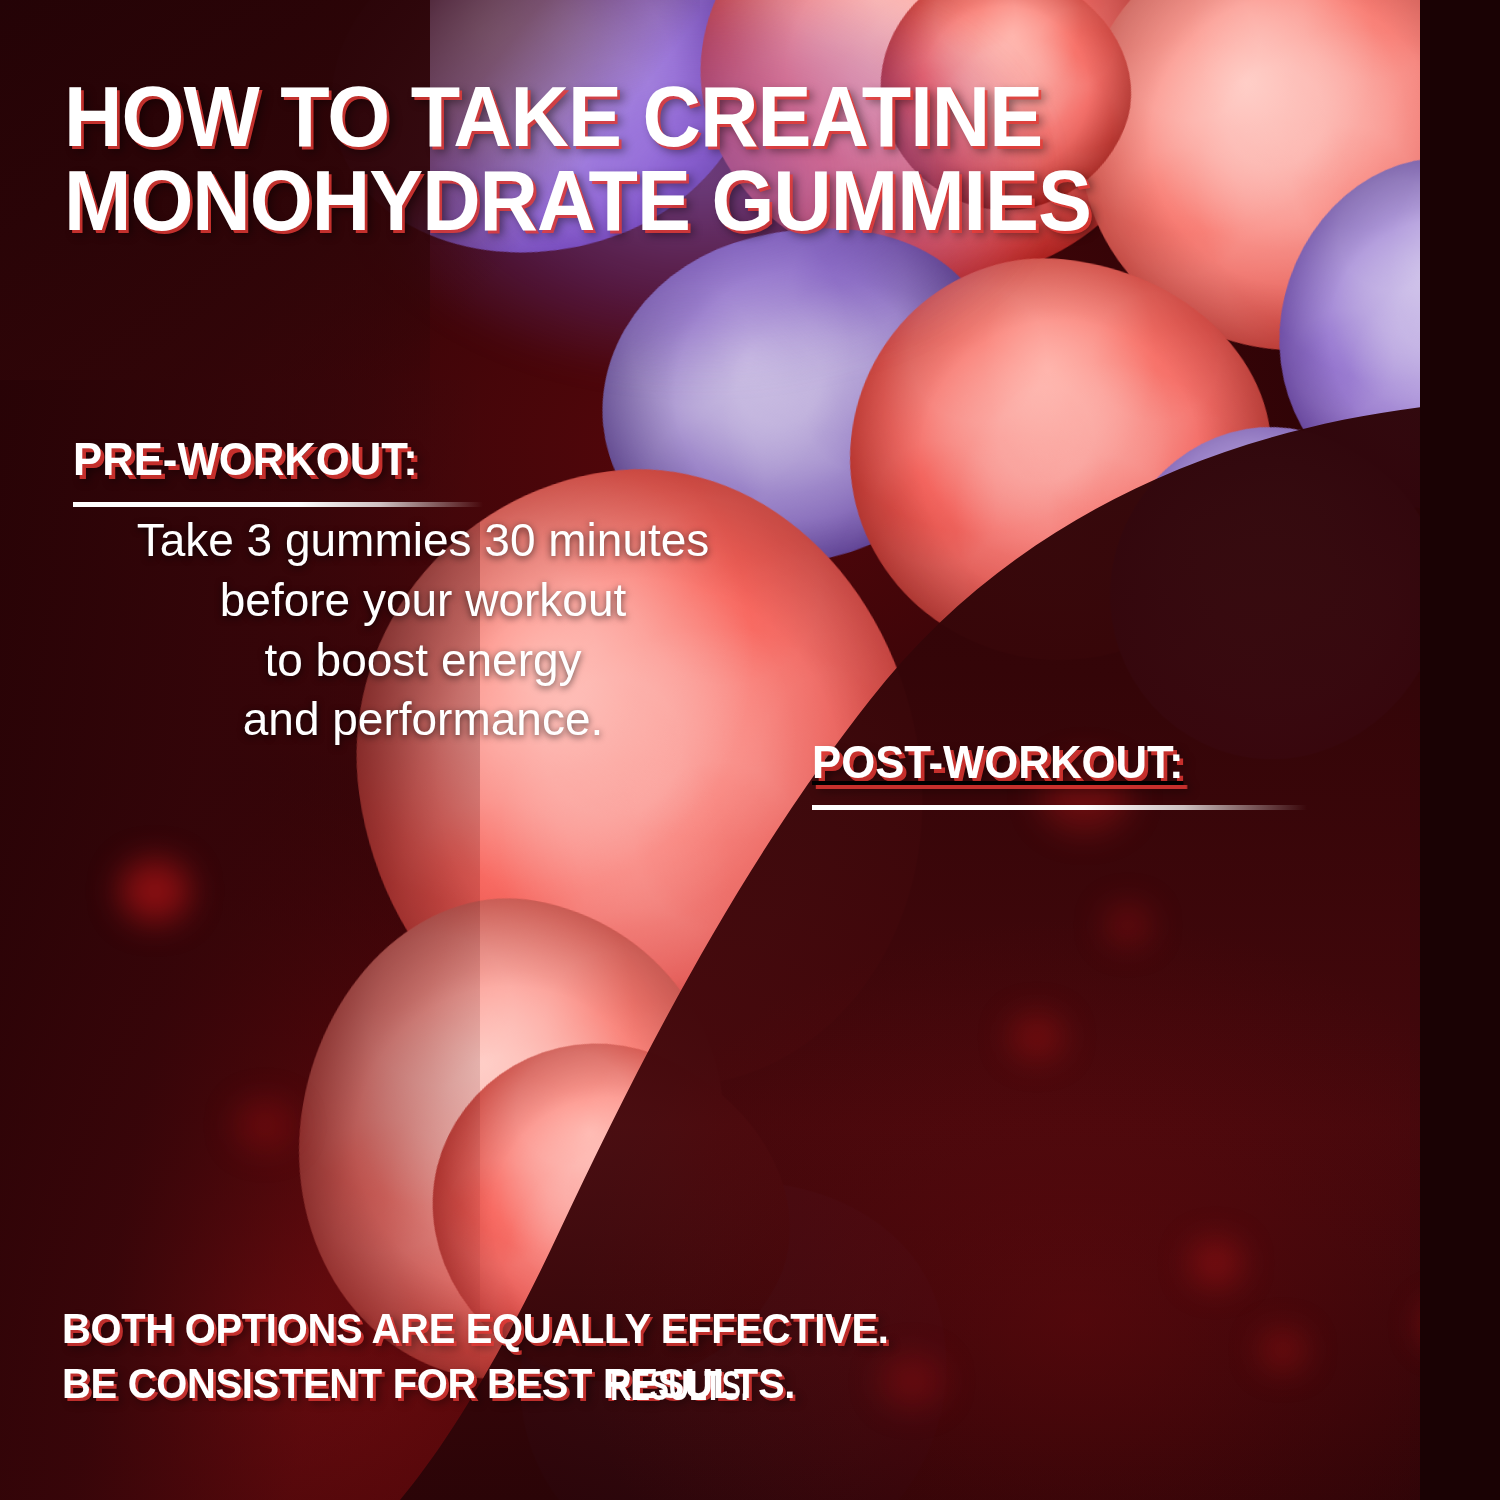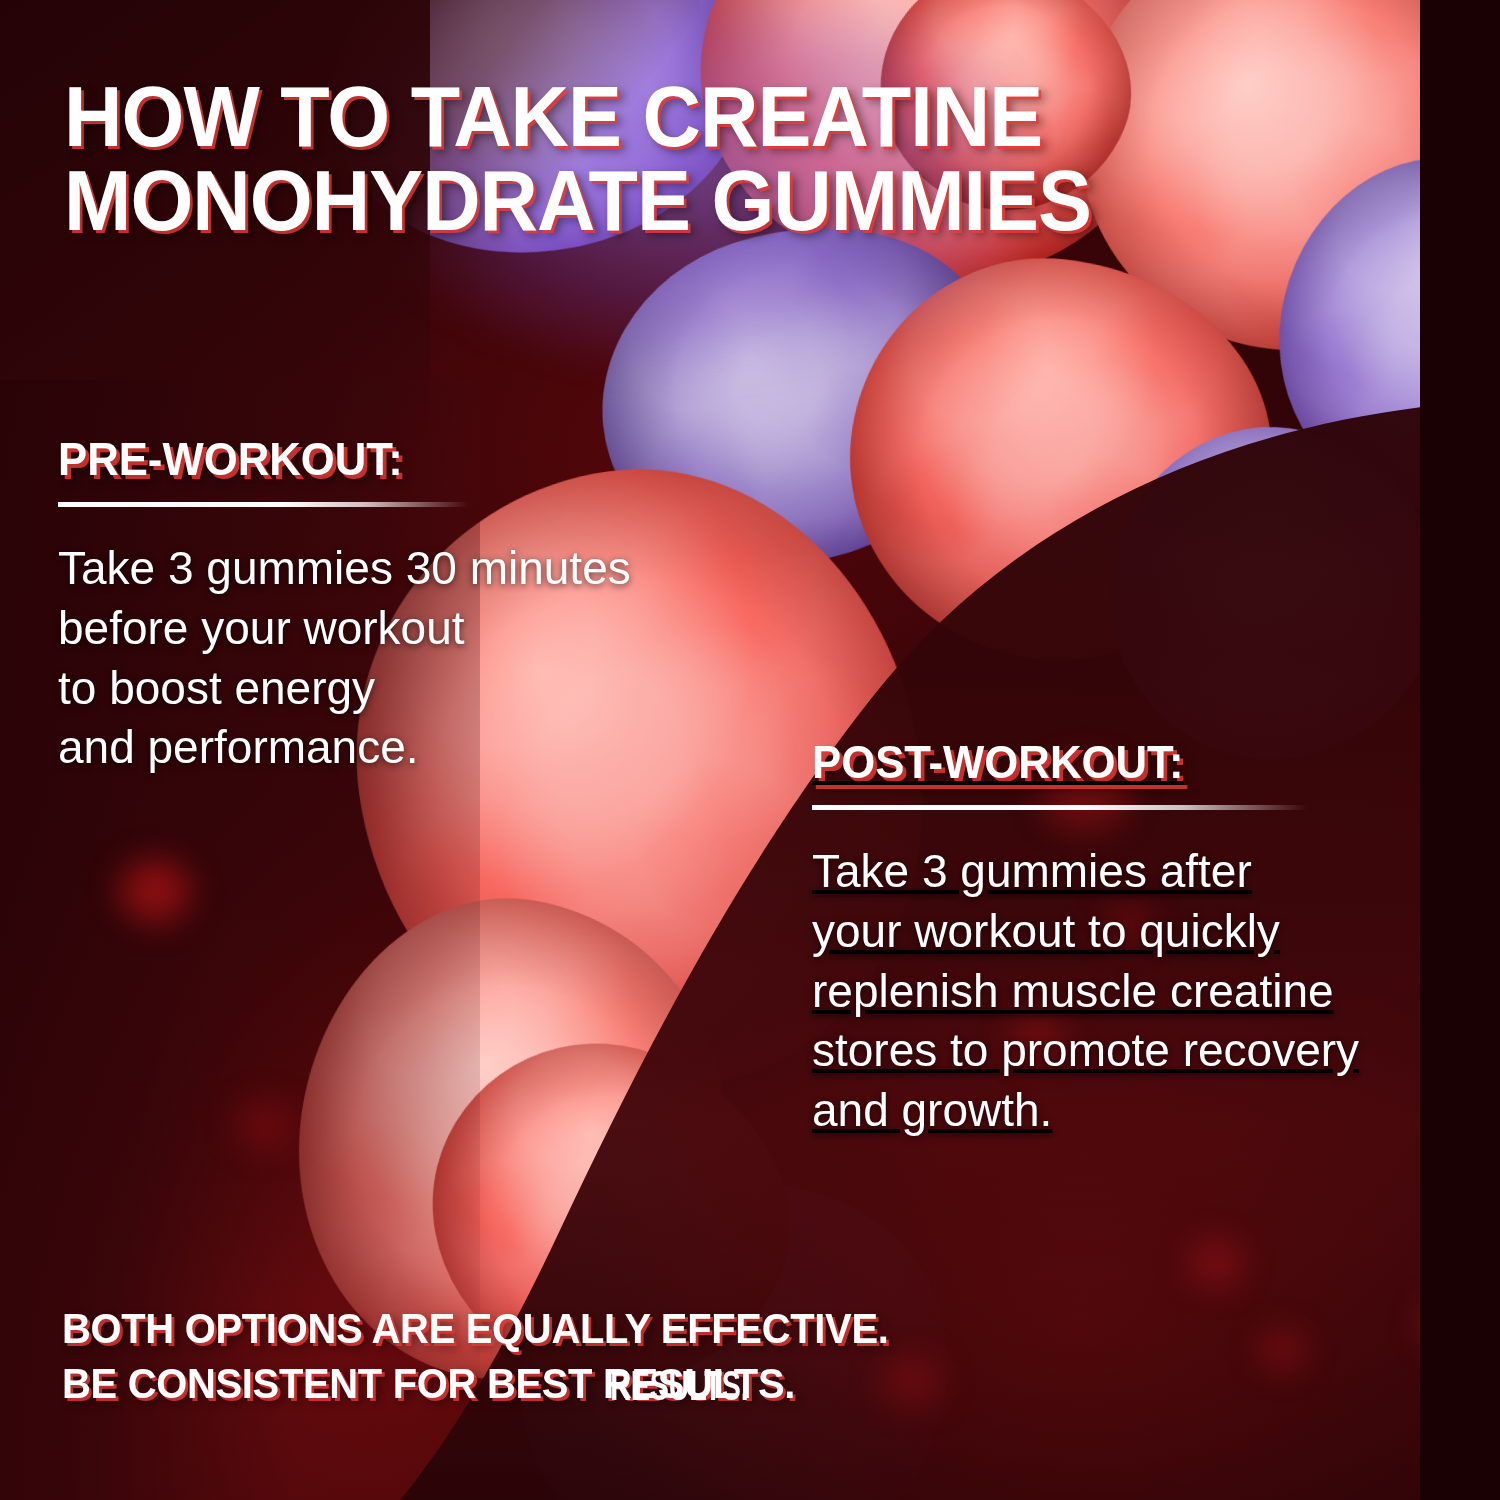--- a/index.html
+++ b/index.html
@@ -118,28 +118,29 @@
     font-size:46px; font-weight:700; letter-spacing:0px;
     text-transform:uppercase;
     transform:scaleX(0.95); transform-origin:left top;
     text-shadow: 4px 4px 0 rgba(225,55,50,.85), 7px 6px 9px rgba(0,0,0,.5);
   }
   .rule{
     height:5px; margin-top:16px;
     background:linear-gradient(90deg,#ffffff 0%,#ffffff 55%,rgba(255,255,255,.75) 75%,rgba(255,255,255,0) 100%);
   }
   .sec-body{
-    margin-top:32px;
+    margin-top:4px;
     color:#ffffff;
     font-size:46px; line-height:1.30; font-weight:400;
     white-space:pre-line;
     text-shadow: 0 2px 7px rgba(0,0,0,.65);
-  }
-
-  .block-pre{ position:absolute; left:58px; top:432px; width:700px; }
+    text-align: center;
+  }
+
+  .block-pre{ position:absolute; left:73px; top:432px; width:700px; }
   .block-pre .rule{ width:410px; }
 
   .block-post{ position:absolute; left:812px; top:735px; width:660px;text-decoration:underline; }
   .block-post .rule{ width:495px; }
 
   .footer{
     position:absolute; left:62px; top:1302px; width:1400px;
     color:#ffffff;
     font-size:42px; line-height:1.30; font-weight:700;
     text-transform:uppercase; letter-spacing:-0.3px;
@@ -204,25 +205,20 @@
     <div class="rule"></div>
     <div class="sec-body">Take 3 gummies 30 minutes
 before your workout
 to boost energy
 and performance.</div>
   </div>
 
   <div class="block-post">
     <div class="sec-head">POST-WORKOUT:</div>
     <div class="rule"></div>
-    <div class="sec-body">Take 3 gummies after
-your workout to quickly
-replenish muscle creatine
-stores to promote recovery
-and growth.</div>
   </div>
 
   <div class="footer">
     <div class="line1">BOTH OPTIONS ARE EQUALLY EFFECTIVE.</div>
     <div class="line2">
       <span>BE CONSISTENT FOR BEST </span><span class="glitch"><span class="g1">RESULTS.</span><span class="g2">RESULTS.</span></span>
     </div>
   </div>
 
 </div>

